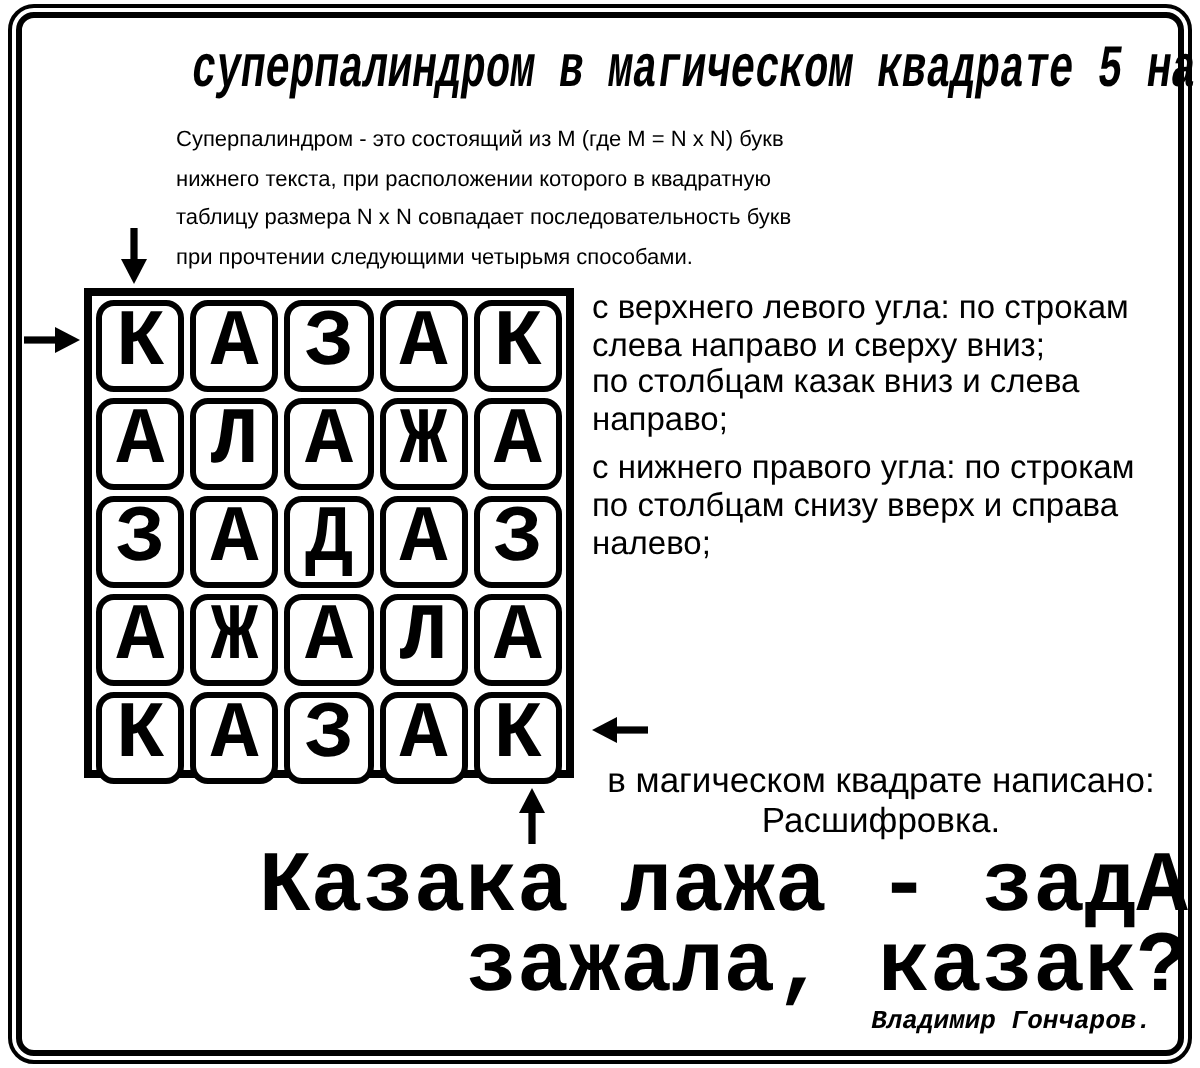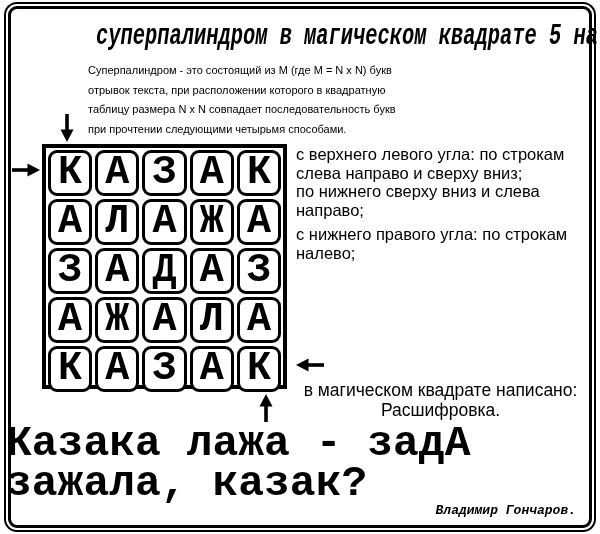--- a/index.html
+++ b/index.html
@@ -50,41 +50,41 @@
   .rules-group-2 { margin-top:6px; }
   .arrow { position:absolute; }
   .arrow svg { display:block; }
   .decrypt {
     position:absolute; left:293px; top:380px; width:295px;
     text-align:center; font-size:17.5px; line-height:20px;
     white-space:nowrap;
   }
   .big-text {
     position:absolute; left:6px; right:6px; top:424px;
-    text-align:left; white-space:nowrap;
+    text-align:right; white-space:nowrap;
     font:bold 43px "Liberation Mono", monospace; line-height:40px;
   }
   .signature {
     position:absolute; right:24px; top:503px;
     font:italic bold 13px "Liberation Mono", monospace;
     text-align:right;
   }
 </style>
 </head>
 <body>
 
 <div class="frame-outer">
   <div class="frame-inner"></div>
 </div>
 
 <div class="title">суперпалиндром в магическом квадрате 5 на 5</div>
 
 <div class="definition">
   <div>Суперпалиндром - это состоящий из М (где М = N x N) букв</div>
-  <div>отрывок текста, при расположении которого в квадратную</div>
+  <div>нижнего текста, при расположении которого в квадратную</div>
   <div>таблицу размера N x N совпадает последовательность букв</div>
   <div>при прочтении следующими четырьмя способами.</div>
 </div>
 
 <div class="arrow" style="left:59px; top:114px;">
   <svg width="16" height="28" viewBox="0 0 16 28" xmlns="http://www.w3.org/2000/svg">
     <rect x="6.2" y="0" width="3.6" height="18" fill="#000"></rect>
     <path d="M8 28 L1.5 15.5 L14.5 15.5 Z" fill="#000"></path>
   </svg>
 </div>
@@ -132,25 +132,26 @@
   <div class="cell">А</div>
   <div class="cell">З</div>
   <div class="cell">А</div>
   <div class="cell">К</div>
 </div>
 
 <div class="rules">
   <div class="rules-group-1">
     <div>с верхнего левого угла: по строкам</div>
     <div>слева направо и сверху вниз;</div>
-    <div>по нижнего сверху вниз и слева</div>
+    <div>по столбцам казак вниз и слева</div>
     <div>направо;</div>
   </div>
   <div class="rules-group-2">
     <div>с нижнего правого угла: по строкам</div>
+    <div>по столбцам снизу вверх и справа</div>
     <div>налево;</div>
   </div>
 </div>
 
 <div class="decrypt">
   <div>в магическом квадрате написано:</div>
   <div>Расшифровка.</div>
 </div>
 
 <div class="big-text">

